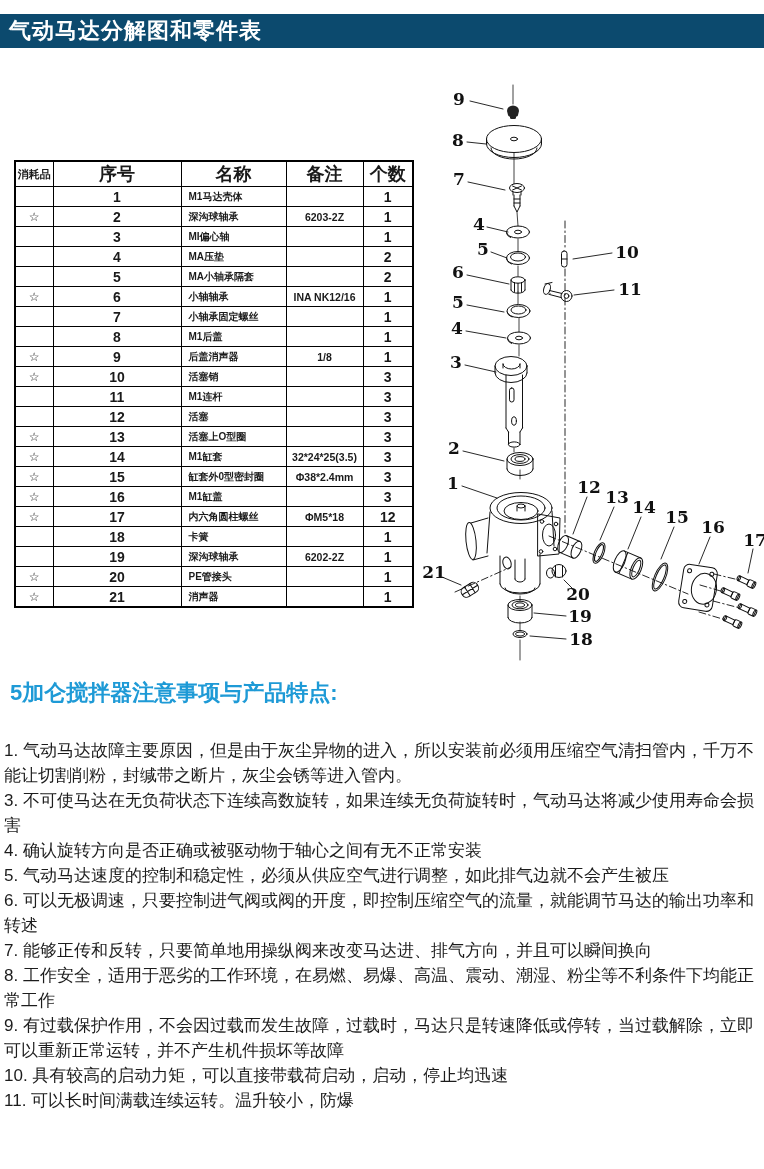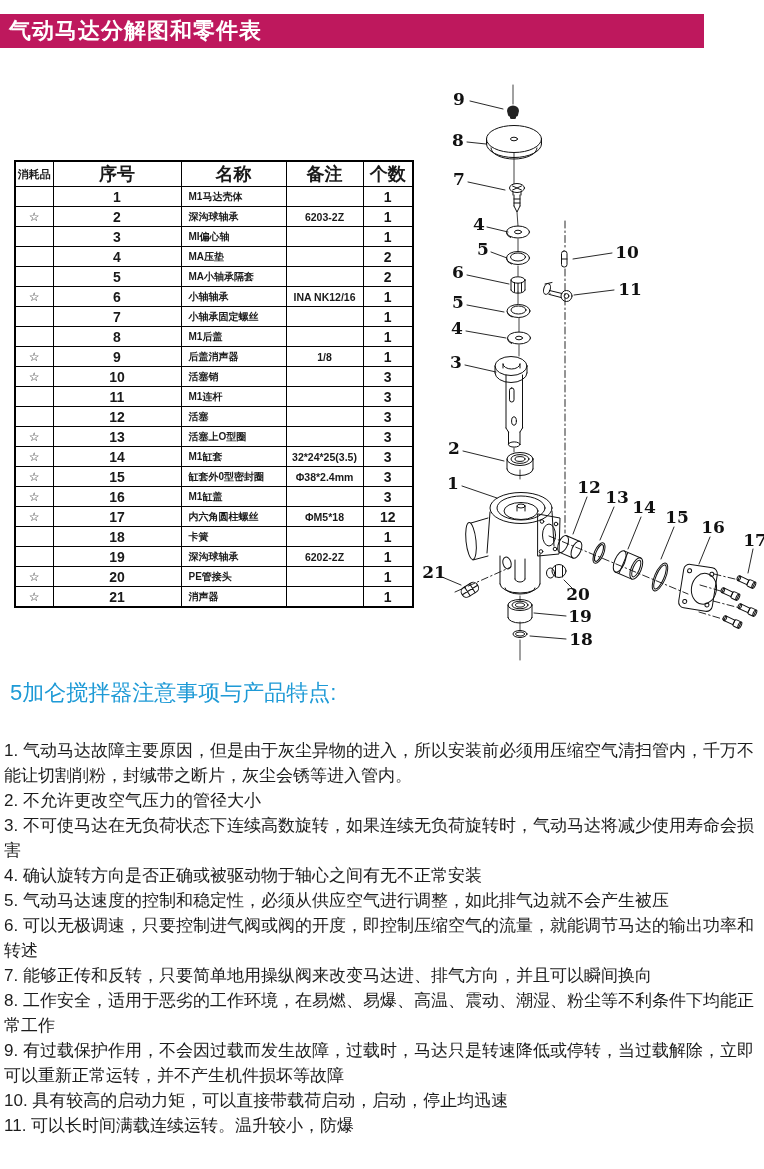--- a/index.html
+++ b/index.html
@@ -2,22 +2,22 @@
 <html><head>
 <meta charset="utf-8">
 <style>
   html,body{margin:0;padding:0;}
   body{
     width:764px;height:1169px;position:relative;background:#ffffff;
     font-family:"Liberation Sans","DejaVu Sans",sans-serif;color:#1a1a1a;
     overflow:hidden;
   }
   .header-bar{
-    position:absolute;left:0;top:14px;width:704px;height:34px;
-    background:#be185d;display:flex;align-items:center;
+    position:absolute;left:0;top:14px;width:764px;height:34px;
+    background:#0c4a6e;display:flex;align-items:center;
   }
   .header-bar .title{
     color:#ffffff;font-size:22px;font-weight:bold;padding-left:9px;
     letter-spacing:1px;
   }
   
   .parts-table{
     position:absolute;left:14px;top:160px;width:398px;
     border-collapse:collapse;table-layout:fixed;padding-left:28px;
   }
@@ -40,21 +40,21 @@
   .parts-table td.c-star{font-size:12px;}
   
   .diagram{position:absolute;left:418px;top:80px;width:346px;height:585px;}
   .diagram text{
     font-family:"DejaVu Serif","Liberation Serif",serif;
     font-size:17px;font-weight:bold;fill:#111;
   }
   
   .section-heading{
     position:absolute;left:10px;top:678px;width:740px;
-    color:#1e9ad6;font-size:22px;font-weight:normal;
+    color:#1e9ad6;font-size:22px;font-weight:bold;
   }
   .notes{
     position:absolute;left:4px;top:738px;width:756px;
     font-size:17px;line-height:25px;color:#1c1c1c;
   }
   .notes .note-item{margin:0;}
 </style>
 </head>
 <body>
 
@@ -474,21 +474,20 @@
     <text x="578" y="600">20</text>
     <text x="580" y="622">19</text>
     <text x="581" y="645">18</text>
   </g>
 </svg>
 
 <div class="section-heading">5加仑搅拌器注意事项与产品特点:</div>
 
 <div class="notes">
   <div class="note-item">1. 气动马达故障主要原因，但是由于灰尘异物的进入，所以安装前必须用压缩空气清扫管内，千万不能让切割削粉，封缄带之断片，灰尘会锈等进入管内。</div>
-  <div class="note-item">2. 不允许更改空气压力的管径大小</div>
   <div class="note-item">3. 不可使马达在无负荷状态下连续高数旋转，如果连续无负荷旋转时，气动马达将减少使用寿命会损害</div>
   <div class="note-item">4. 确认旋转方向是否正确或被驱动物于轴心之间有无不正常安装</div>
   <div class="note-item">5. 气动马达速度的控制和稳定性，必须从供应空气进行调整，如此排气边就不会产生被压</div>
   <div class="note-item">6. 可以无极调速，只要控制进气阀或阀的开度，即控制压缩空气的流量，就能调节马达的输出功率和转述</div>
   <div class="note-item">7. 能够正传和反转，只要简单地用操纵阀来改变马达进、排气方向，并且可以瞬间换向</div>
   <div class="note-item">8. 工作安全，适用于恶劣的工作环境，在易燃、易爆、高温、震动、潮湿、粉尘等不利条件下均能正常工作</div>
   <div class="note-item">9. 有过载保护作用，不会因过载而发生故障，过载时，马达只是转速降低或停转，当过载解除，立即可以重新正常运转，并不产生机件损坏等故障</div>
   <div class="note-item">10. 具有较高的启动力矩，可以直接带载荷启动，启动，停止均迅速</div>
   <div class="note-item">11. 可以长时间满载连续运转。温升较小，防爆</div>
 </div>

